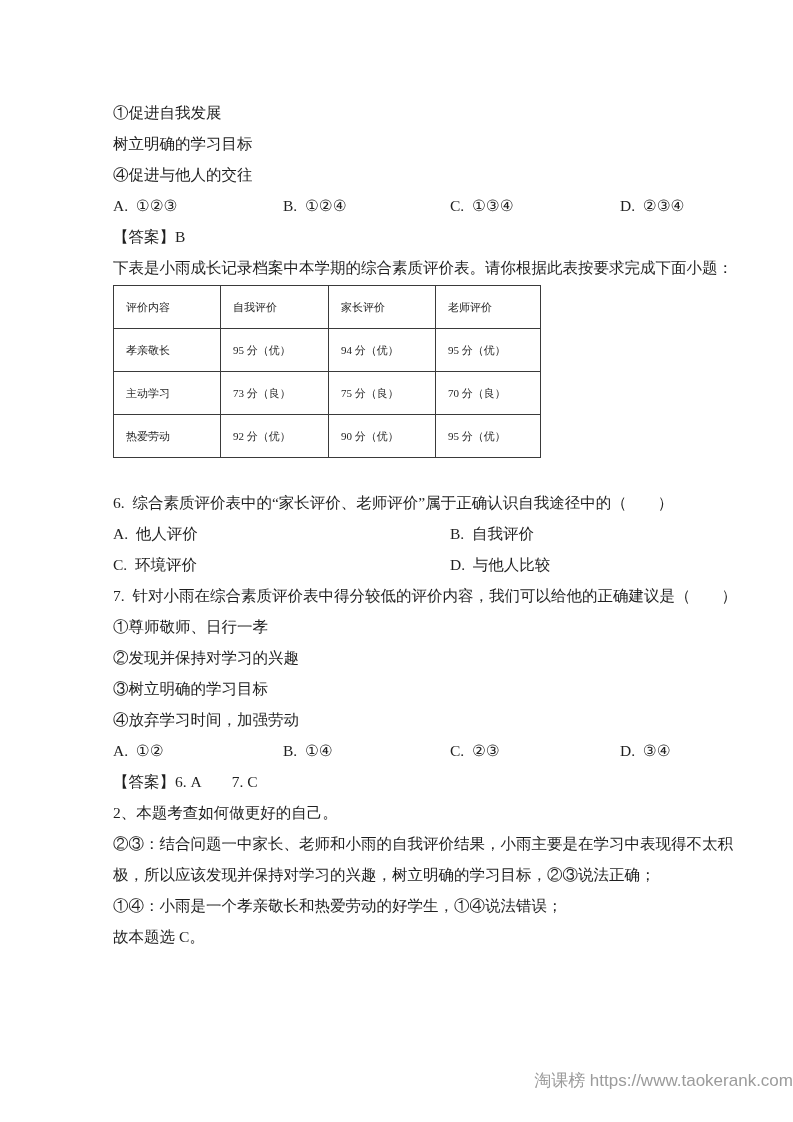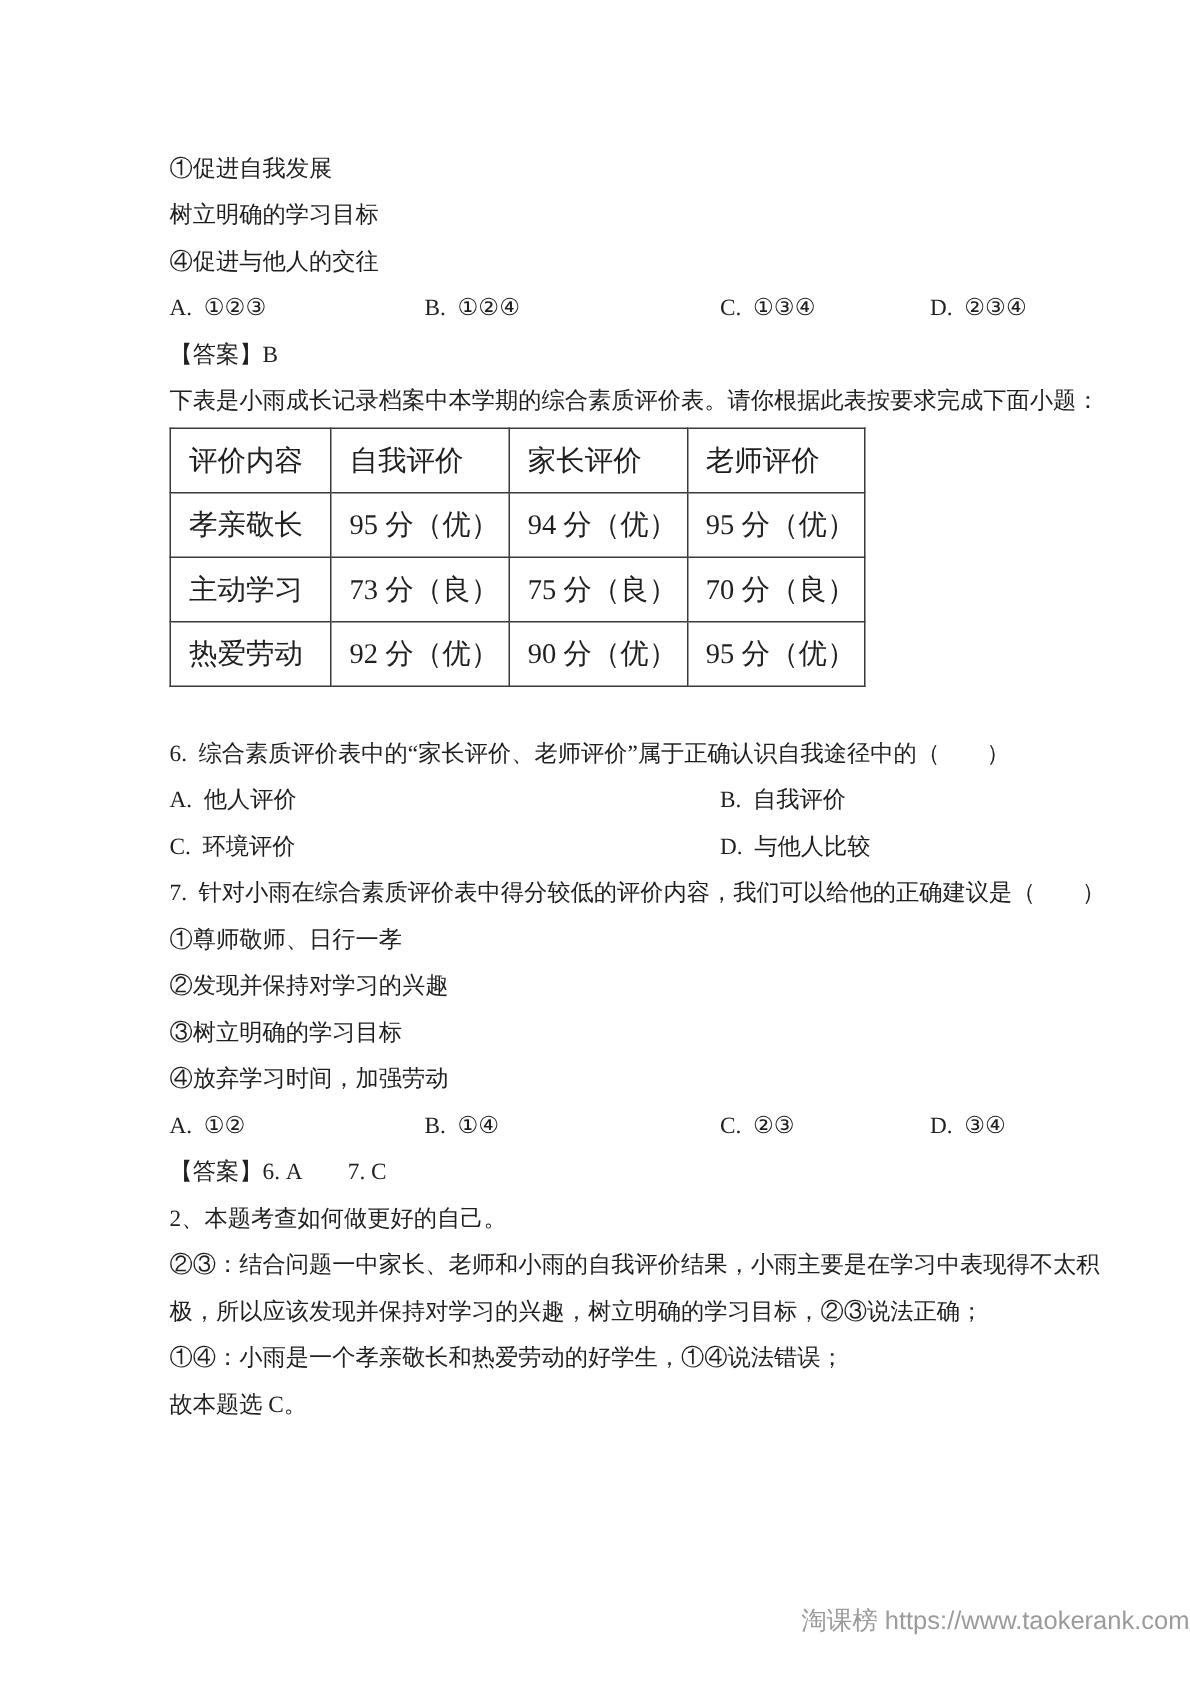--- a/index.html
+++ b/index.html
@@ -30,33 +30,33 @@
     height: 31px;
   }
   .opt-row .opt {
     position: absolute;
     top: 0;
     line-height: 31px;
     white-space: pre;
   }
   .opt.c1 { left: 0; text-align: center; }
   .opt.c2 { left: 170px; }
-  .opt.c3 { left: 337px; margin-left: 30px; }
+  .opt.c3 { left: 337px; }
   .opt.c4 { left: 507px; }
   table.eval-table {
     border-collapse: collapse;
     margin: 2px 0 29px 0;
   }
   table.eval-table th, table.eval-table td {
     border: 1px solid #3a3a3a;
     font-weight: normal;
     text-align: left;
     height: 42px;
     padding: 0 6px 0 12px;
-    font-size: 19px;
+    font-size: 11px;
     white-space: pre;
     vertical-align: middle;
   }
   table.eval-table col.c-0 { width: 107px; }
   table.eval-table col.c-1 { width: 108px; }
   table.eval-table col.c-2 { width: 107px; }
   table.eval-table col.c-3 { width: 105px; }
   .footer {
     position: absolute;
     left: 0;

